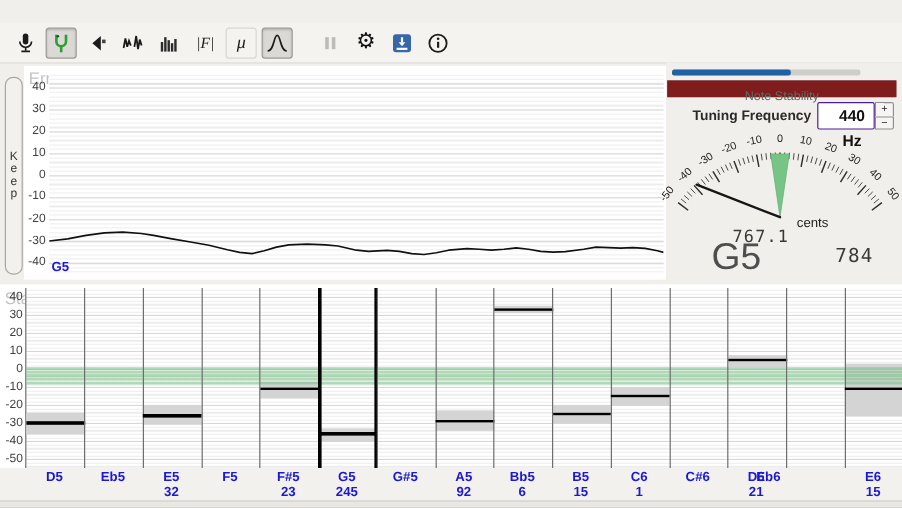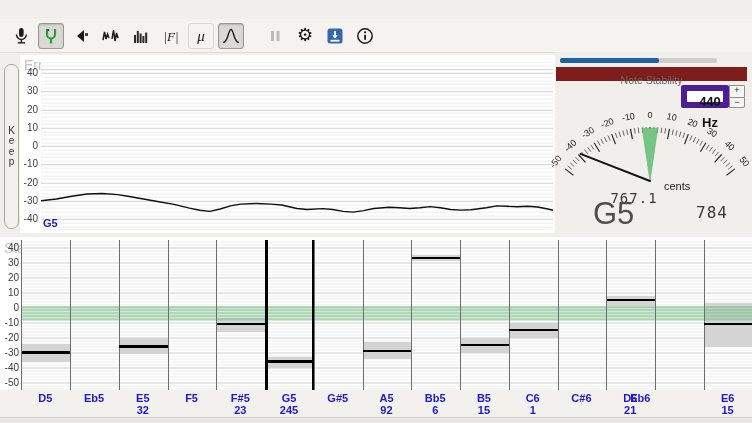--- a/index.html
+++ b/index.html
@@ -36,21 +36,21 @@
   
   .right-panel{position:absolute;left:555px;top:52px;width:197px;height:185px;background:#f1efeb;}
   .progress{position:absolute;left:5px;top:6px;width:157px;height:5px;background:#cdcdcb;border-radius:2px;}
   .progress>span{display:block;height:100%;background:#2061a5;border-radius:2px;}
   .stability{position:absolute;left:1px;top:15px;width:191px;height:13px;background:#919191;
              border:7px solid #7f1d1d;box-sizing:border-box;text-align:center;
              font-size:10.5px;color:#666;line-height:12px;}
   .tf-label{position:absolute;left:0;top:39px;width:121px;text-align:right;font-size:11.5px;
             font-weight:bold;color:#2b2b2b;}
   .spinbox{position:absolute;left:126px;top:33px;width:48px;height:23px;background:#fff;
-           border:6px solid #4c1d95;border-radius:2px;box-sizing:border-box;text-align:center;
+           border:1px solid #4c1d95;border-radius:2px;box-sizing:border-box;text-align:center;
            font-size:13px;font-weight:bold;color:#111;line-height:21px;padding-left:10px;}
   .spinbtns{position:absolute;left:174px;top:33px;width:16px;height:23px;}
   .spinbtns div{height:11.5px;box-sizing:border-box;border:1px solid #8f8f8f;background:#f6f5f3;
                 font-size:9px;line-height:9px;text-align:center;color:#222;}
   .spinbtns div:first-child{border-bottom:none;border-radius:0 2px 0 0;}
   .spinbtns div:last-child{border-radius:0 0 2px 0;}
   .meter-svg{position:absolute;left:1px;top:60px;overflow:visible;}
   .cents-label{position:absolute;left:109px;top:128px;font-size:11px;color:#1c1c1c;}
   .reading{position:absolute;left:43px;top:138px;width:72px;text-align:center;
            font-family:"DejaVu Sans Mono",monospace;font-size:14px;letter-spacing:1px;color:#3a3a3a;}
@@ -198,20 +198,21 @@
       <div class="ylab" style="left: 1px; width: 17px; top: 121.5px;">-20</div>
       <div class="ylab" style="left: 1px; width: 17px; top: 139.8px;">-30</div>
       <div class="ylab" style="left: 1px; width: 17px; top: 158px;">-40</div>
     </div>
 
   <div class="right-panel">
     <div class="progress">
         <span id="prog-fill" style="width: 63%; background: rgb(32, 97, 165);"></span>
       </div>
     <div class="stability">Note Stability</div>
+    <div class="tf-label">Tuning Frequency</div>
     <div class="spinbox">440 Hz</div>
     <div class="spinbtns">
       <div>+</div>
       <div>−</div>
     </div>
     <svg class="meter-svg" id="meter" width="196" height="128" viewBox="0 0 196 128">
         <g>
           <line x1="17.44" y1="63.25" x2="9.11" y2="56.86" stroke="#2b2b2b" stroke-width="1.2"></line>
           <line x1="15.79" y1="57.30" x2="11.56" y2="53.80" stroke="#2b2b2b" stroke-width="0.7"></line>
           <line x1="18.22" y1="54.48" x2="14.11" y2="50.82" stroke="#2b2b2b" stroke-width="0.7"></line>

